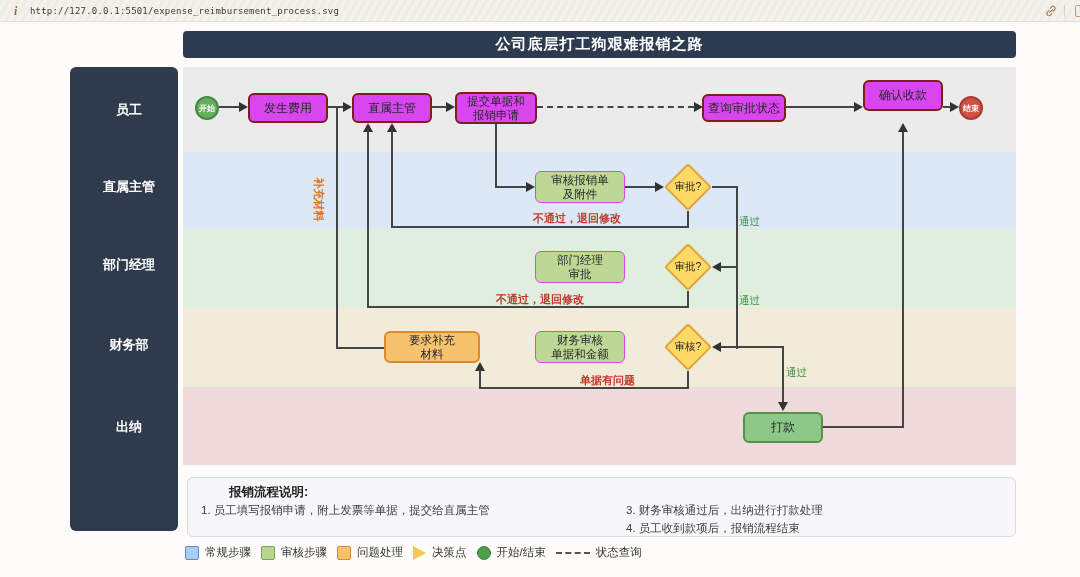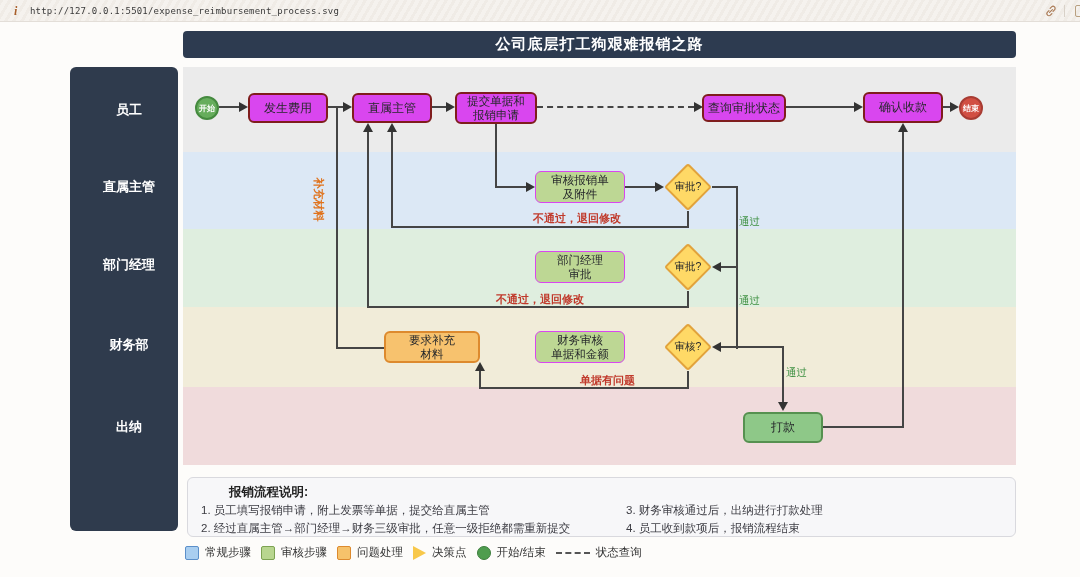--- a/index.html
+++ b/index.html
@@ -160,21 +160,21 @@
   <div class="lbl-reject" style="left:496px; top:292px;">不通过，退回修改</div>
   <div class="lbl-reject" style="left:580px; top:373px;">单据有问题</div>
   <div class="lbl-supp" style="left:294px; top:192px;">补充材料</div>
 
   <div class="circle c-start" style="left:195px; top:96px;">开始</div>
   <div class="node n-blue" style="left:248px; top:93px; width:80px; height:30px;">发生费用</div>
   <div class="node n-blue" style="left:352px; top:93px; width:80px; height:30px;">直属主管</div>
   <div class="node n-blue" style="left:455px; top:92px; width:82px; height:32px; font-size:11.5px;">提交单据和
 报销申请</div>
   <div class="node n-blue" style="left:702px; top:94px; width:84px; height:28px;">查询审批状态</div>
-  <div class="node n-blue" style="left:863px; top:92px; width:80px; height:31px;">确认收款</div>
+  <div class="node n-blue" style="left:863px; top:80px; width:80px; height:31px;">确认收款</div>
   <div class="circle c-end" style="left:959px; top:96px;">结束</div>
 
   <div class="node n-green" style="left:535px; top:171px; width:90px; height:32px; font-size:11.5px;">审核报销单
 及附件</div>
   <div class="dwrap" style="left:664px; top:163px;">
     <div class="dbg"></div>
     <span class="dtext">审批?</span>
   </div>
 
   <div class="node n-green" style="left:535px; top:251px; width:90px; height:32px; font-size:11.5px;">部门经理
@@ -191,21 +191,20 @@
   <div class="dwrap" style="left:664px; top:323px;">
     <div class="dbg"></div>
     <span class="dtext">审核?</span>
   </div>
 
   <div class="node n-pay" style="left:743px; top:412px; width:80px; height:31px;">打款</div>
 
   <div class="notes">
     <div class="notes-title">报销流程说明:</div>
     <div class="note-item" style="left:13px; top:25px;">1. 员工填写报销申请，附上发票等单据，提交给直属主管</div>
-    <div class="note-item" style="left:13px; top:43px;">2. 经过直属主管→部门经理→财务三级审批，任意一级拒绝都需重新提交</div>
     <div class="note-item" style="left:438px; top:25px;">3. 财务审核通过后，出纳进行打款处理</div>
     <div class="note-item" style="left:438px; top:43px;">4. 员工收到款项后，报销流程结束</div>
   </div>
 
   <div class="legend">
     <div class="li">
       <span class="sw-sq sw-blue"></span>
       <span class="li-label">常规步骤</span>
     </div>
     <div class="li">

